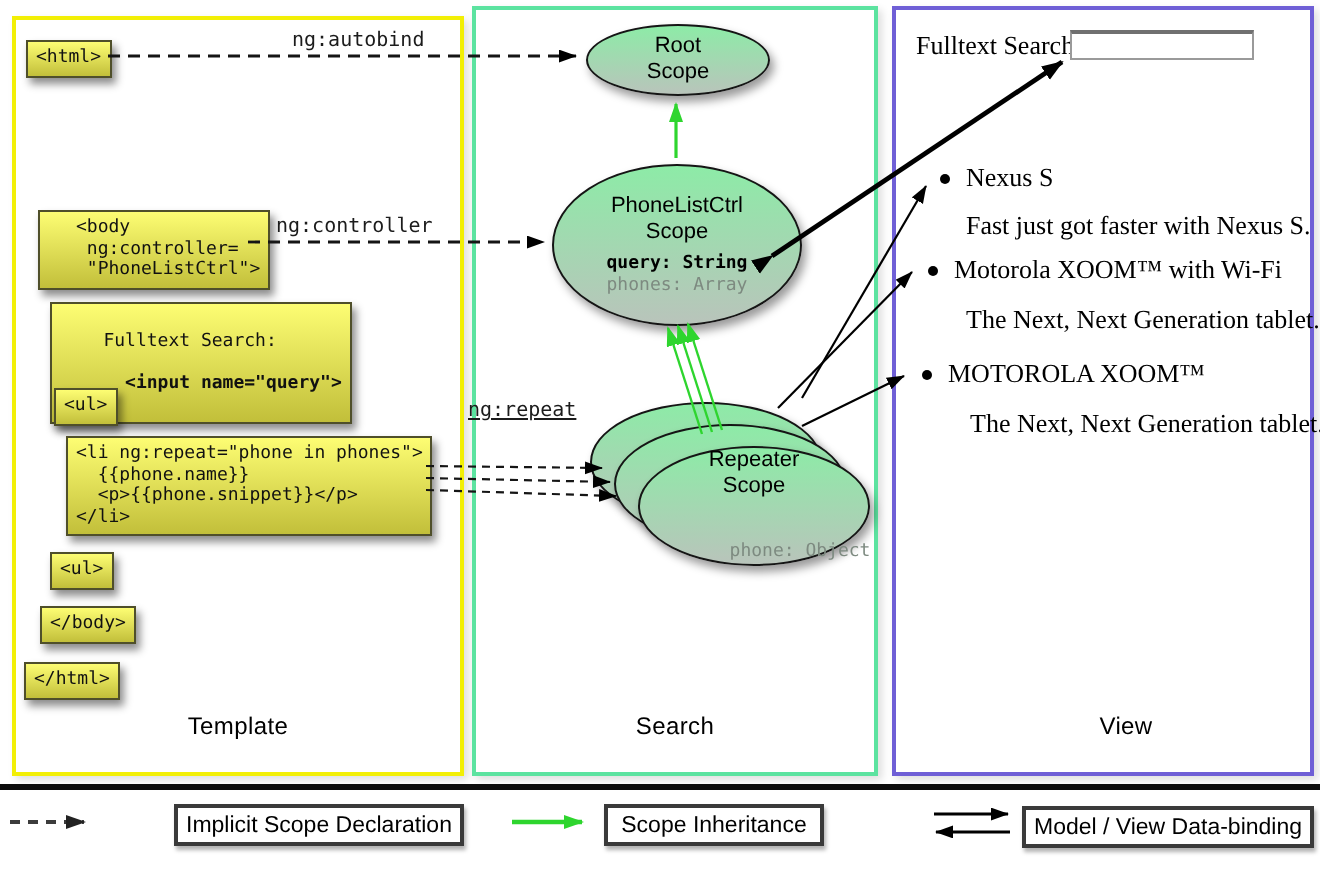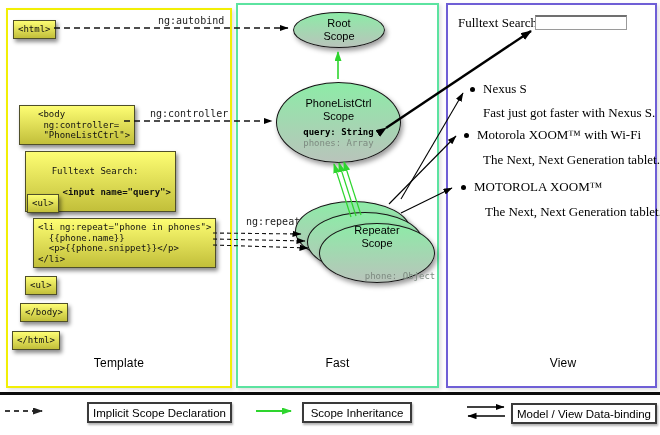--- a/index.html
+++ b/index.html
@@ -18,21 +18,21 @@
 
   
   .codebox{position:absolute;background:linear-gradient(#fdfd73,#c2bf3a);
            border:1px solid #4f4f2a;box-shadow:2px 3px 4px rgba(0,0,0,0.45);
            font-family:"DejaVu Sans Mono",monospace;font-size:9px;line-height:10.5px;
            color:#111;padding:3px 4px;white-space:pre;}
   .codebox .bold{font-weight:bold;}
 
   
   .edge-label{position:absolute;font-family:"DejaVu Sans Mono",monospace;font-size:10px;
-              color:#1c1c1c;white-space:pre;margin-left:12px;}
+              color:#1c1c1c;white-space:pre;}
 
   
   .ellipse{position:absolute;border-radius:50%;border:1.5px solid #151515;
            background:linear-gradient(#8deba7,#b9c4bb);
            box-shadow:2px 3px 5px rgba(0,0,0,0.4);
            display:flex;flex-direction:column;align-items:center;justify-content:center;
            text-align:center;}
   .etitle{font-size:11px;line-height:13px;color:#000;white-space:pre;}
   .eprop{font-family:"DejaVu Sans Mono",monospace;font-size:9px;line-height:11px;white-space:pre;}
   .eprop.bold{font-weight:bold;color:#000;}
@@ -82,21 +82,21 @@
   <div class="codebox" style="left:33px;top:218px;">&lt;li ng:repeat="phone in phones"&gt;
   {{phone.name}}
   &lt;p&gt;{{phone.snippet}}&lt;/p&gt;
 &lt;/li&gt;</div>
   <div class="codebox" style="left:25px;top:276px;">&lt;ul&gt;</div>
   <div class="codebox" style="left:20px;top:303px;">&lt;/body&gt;</div>
   <div class="codebox" style="left:12px;top:331px;">&lt;/html&gt;</div>
 
   <div class="edge-label" style="left:146px;top:15px;">ng:autobind</div>
   <div class="edge-label" style="left:138px;top:108px;">ng:controller</div>
-  <div class="edge-label" style="left:234px;top:216px;">ng:repeat</div>
+  <div class="edge-label" style="left:234px;top:200px;text-decoration:underline;">ng:repeat</div>
 
   <div class="ellipse el-root">
     <div class="etitle">Root
 Scope</div>
   </div>
 
   <div class="ellipse el-plc">
     <div class="etitle">PhoneListCtrl
 Scope</div>
     <div class="eprop bold" style="margin-top:4px;">query: String</div>
@@ -120,21 +120,21 @@
 
   <div class="bullet" style="left:464px;top:133px;"></div>
   <div class="vtext" style="left:477px;top:127px;">Motorola XOOM™ with Wi-Fi</div>
   <div class="vtext" style="left:483px;top:152px;">The Next, Next Generation tablet.</div>
 
   <div class="bullet" style="left:461px;top:185px;"></div>
   <div class="vtext" style="left:474px;top:179px;">MOTOROLA XOOM™</div>
   <div class="vtext" style="left:485px;top:204px;">The Next, Next Generation tablet.</div>
 
   <div class="panel-title pt-template">Template</div>
-  <div class="panel-title pt-model">Fast</div>
+  <div class="panel-title pt-model">Search</div>
   <div class="panel-title pt-view">View</div>
 
   <div class="rule"></div>
   <div class="legend-box lb1">Implicit Scope Declaration</div>
   <div class="legend-box lb2">Scope Inheritance</div>
   <div class="legend-box lb3">Model / View Data-binding</div>
 
   <svg class="arrows" viewBox="0 0 660 435">
     <defs>
       <marker id="arrB" markerUnits="userSpaceOnUse" markerWidth="10" markerHeight="8" refX="8.5" refY="3.2" orient="auto">

